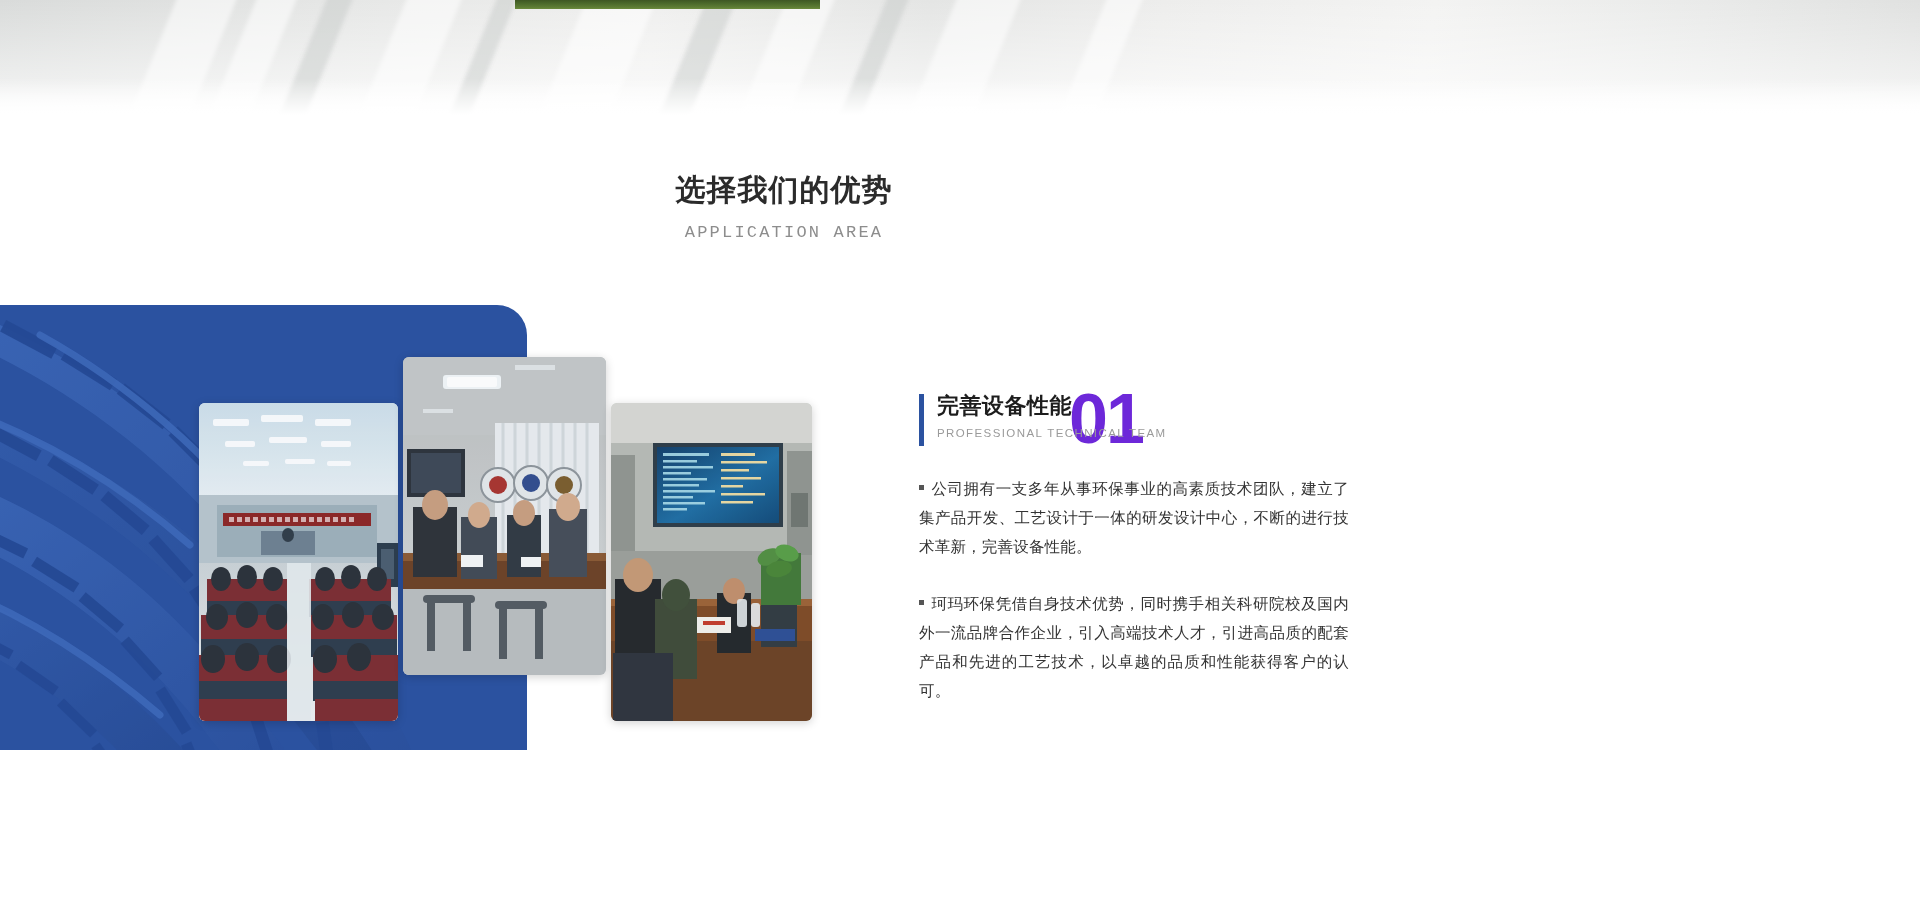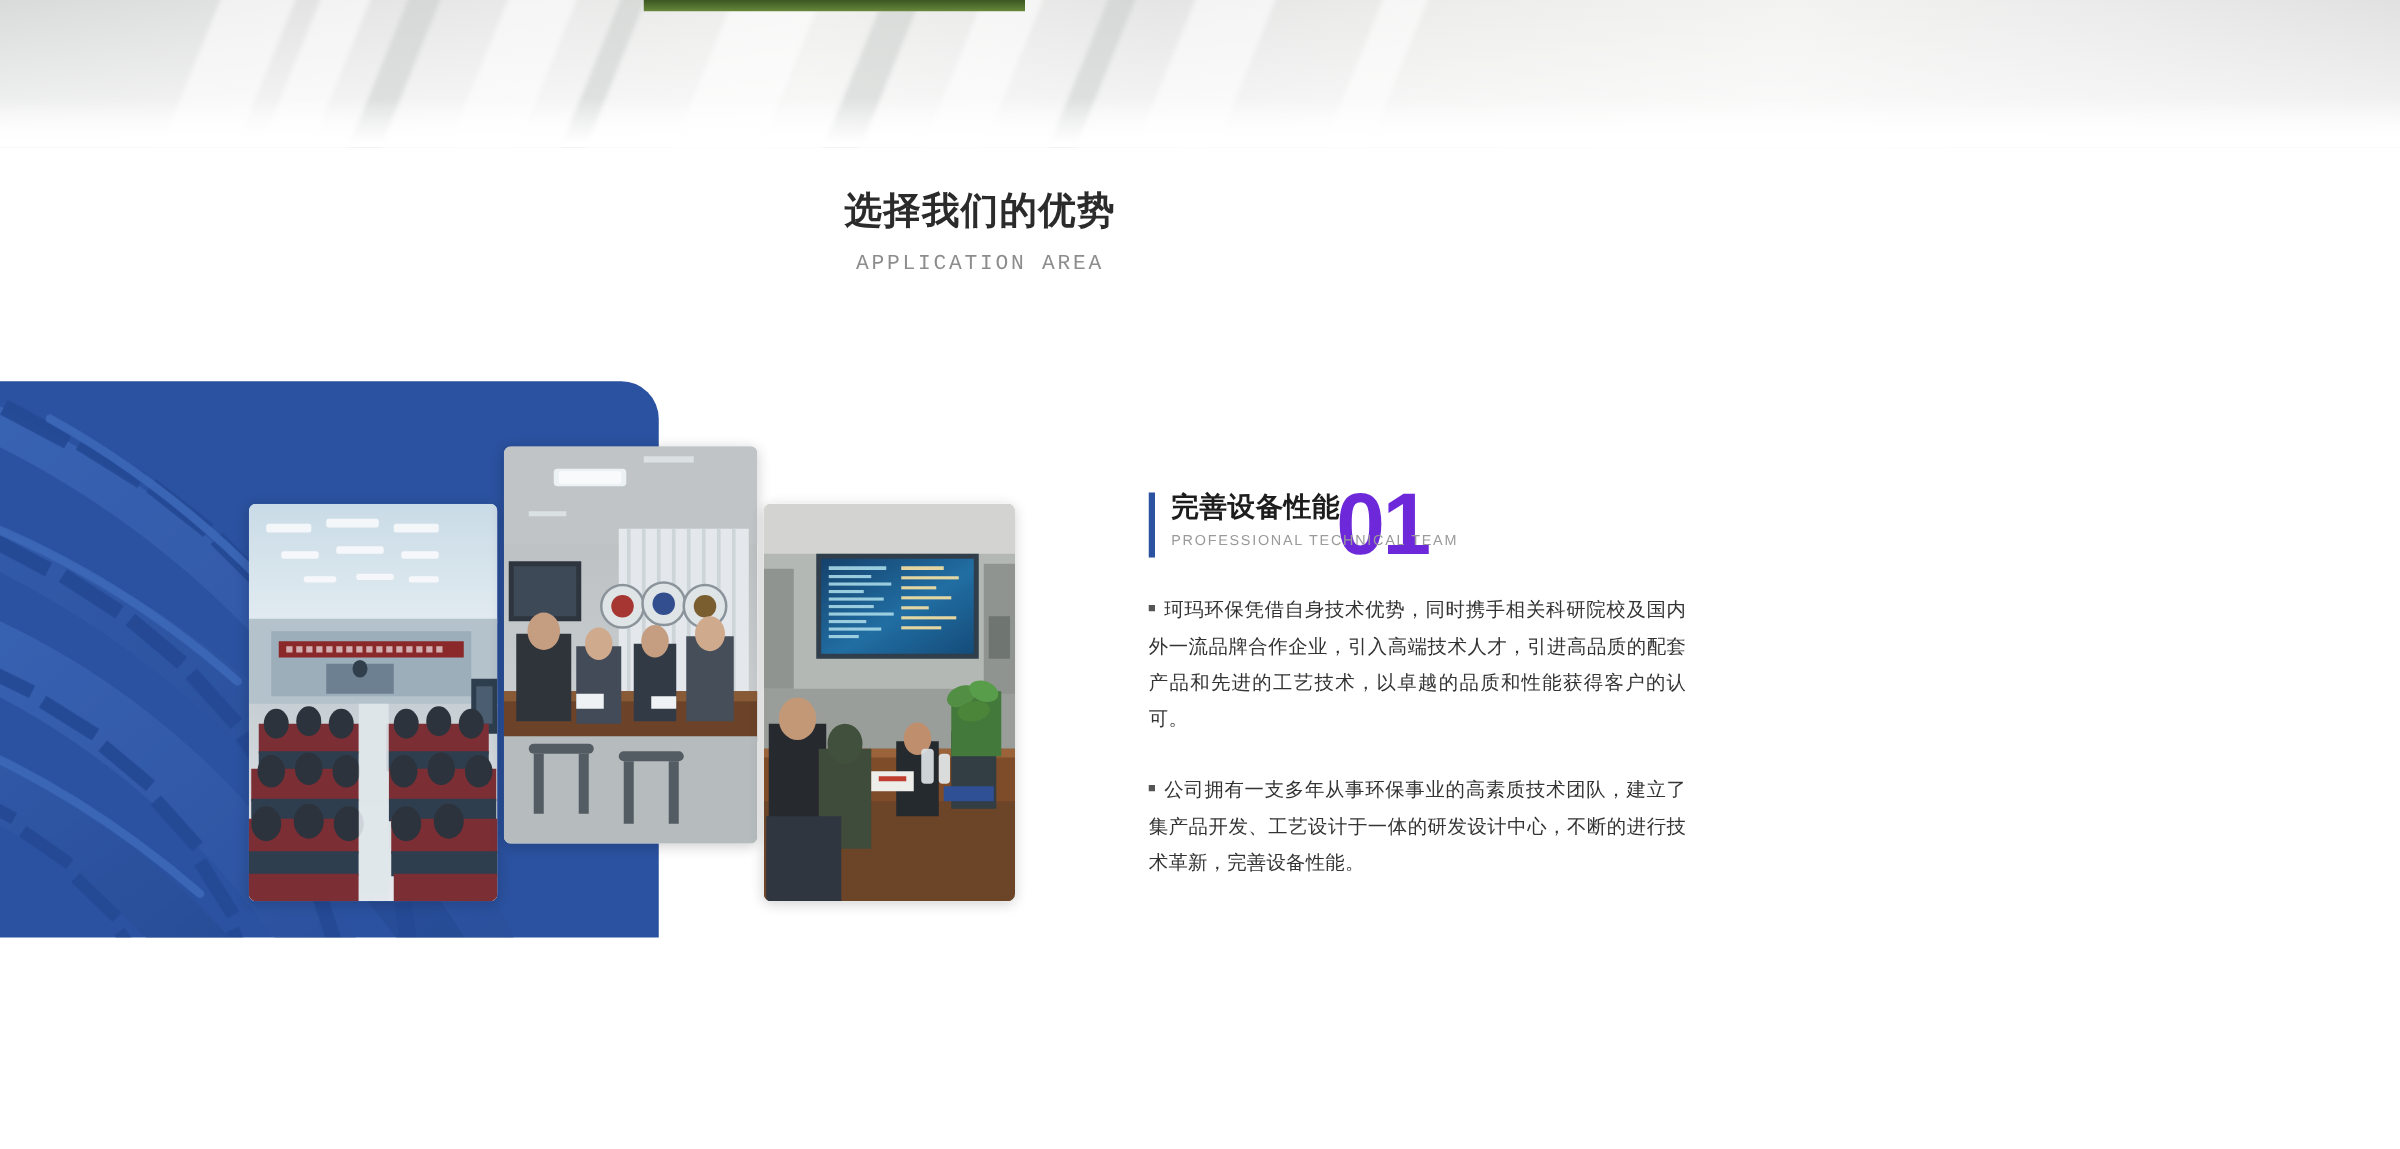--- a/index.html
+++ b/index.html
@@ -31,21 +31,21 @@
     position: absolute; left: 515px; top: 0; width: 305px; height: 9px;
     background: linear-gradient(180deg, #3e5723 0%, #4c6a2b 40%, #5b7a33 75%, #6b8a3d 100%);
   }
   .banner-fade {
     position: absolute; left: 0; bottom: 0; width: 1920px; height: 40px;
     background: linear-gradient(180deg, rgba(255,255,255,0) 0%, #ffffff 92%);
   }
 
   
   .section-head {
-    position: absolute; left: 0; top: 148px; width: 1568px; text-align: center;
+    position: absolute; left: 0; top: 169px; width: 1568px; text-align: center;
   }
   .section-title {
     font-size: 30px; font-weight: bold; color: #2b2b2b;
     letter-spacing: 1px; line-height: 42px;
   }
   .section-sub {
     margin-top: 10px; font-size: 17px; color: #8d8d8d;
     letter-spacing: 2.2px; line-height: 24px; font-weight: 400; font-family: Liberation Mono, monospace;
   }
 
@@ -429,21 +429,21 @@
     <div class="head-row">
       <div class="watermark">01</div>
       <div class="accent-bar"></div>
       <div class="head-text">
         <div class="head-cn">完善设备性能</div>
         <div class="head-en">PROFESSIONAL TECHNICAL TEAM</div>
       </div>
     </div>
 
     <div class="para">
+      <span class="bullet"></span><span>公司拥有一支多年从事环保事业的高素质技术团队，建立了集产品开发、工艺设计于一体的研发设计中心，不断的进行技术革新，完善设备性能。</span>
+    </div>
+
+    <div class="para">
       <span class="bullet"></span><span>珂玛环保凭借自身技术优势，同时携手相关科研院校及国内外一流品牌合作企业，引入高端技术人才，引进高品质的配套产品和先进的工艺技术，以卓越的品质和性能获得客户的认可。</span>
     </div>
-
-    <div class="para">
-      <span class="bullet"></span><span>公司拥有一支多年从事环保事业的高素质技术团队，建立了集产品开发、工艺设计于一体的研发设计中心，不断的进行技术革新，完善设备性能。</span>
-    </div>
   </div>
 
 </div>
 
 </body></html>

